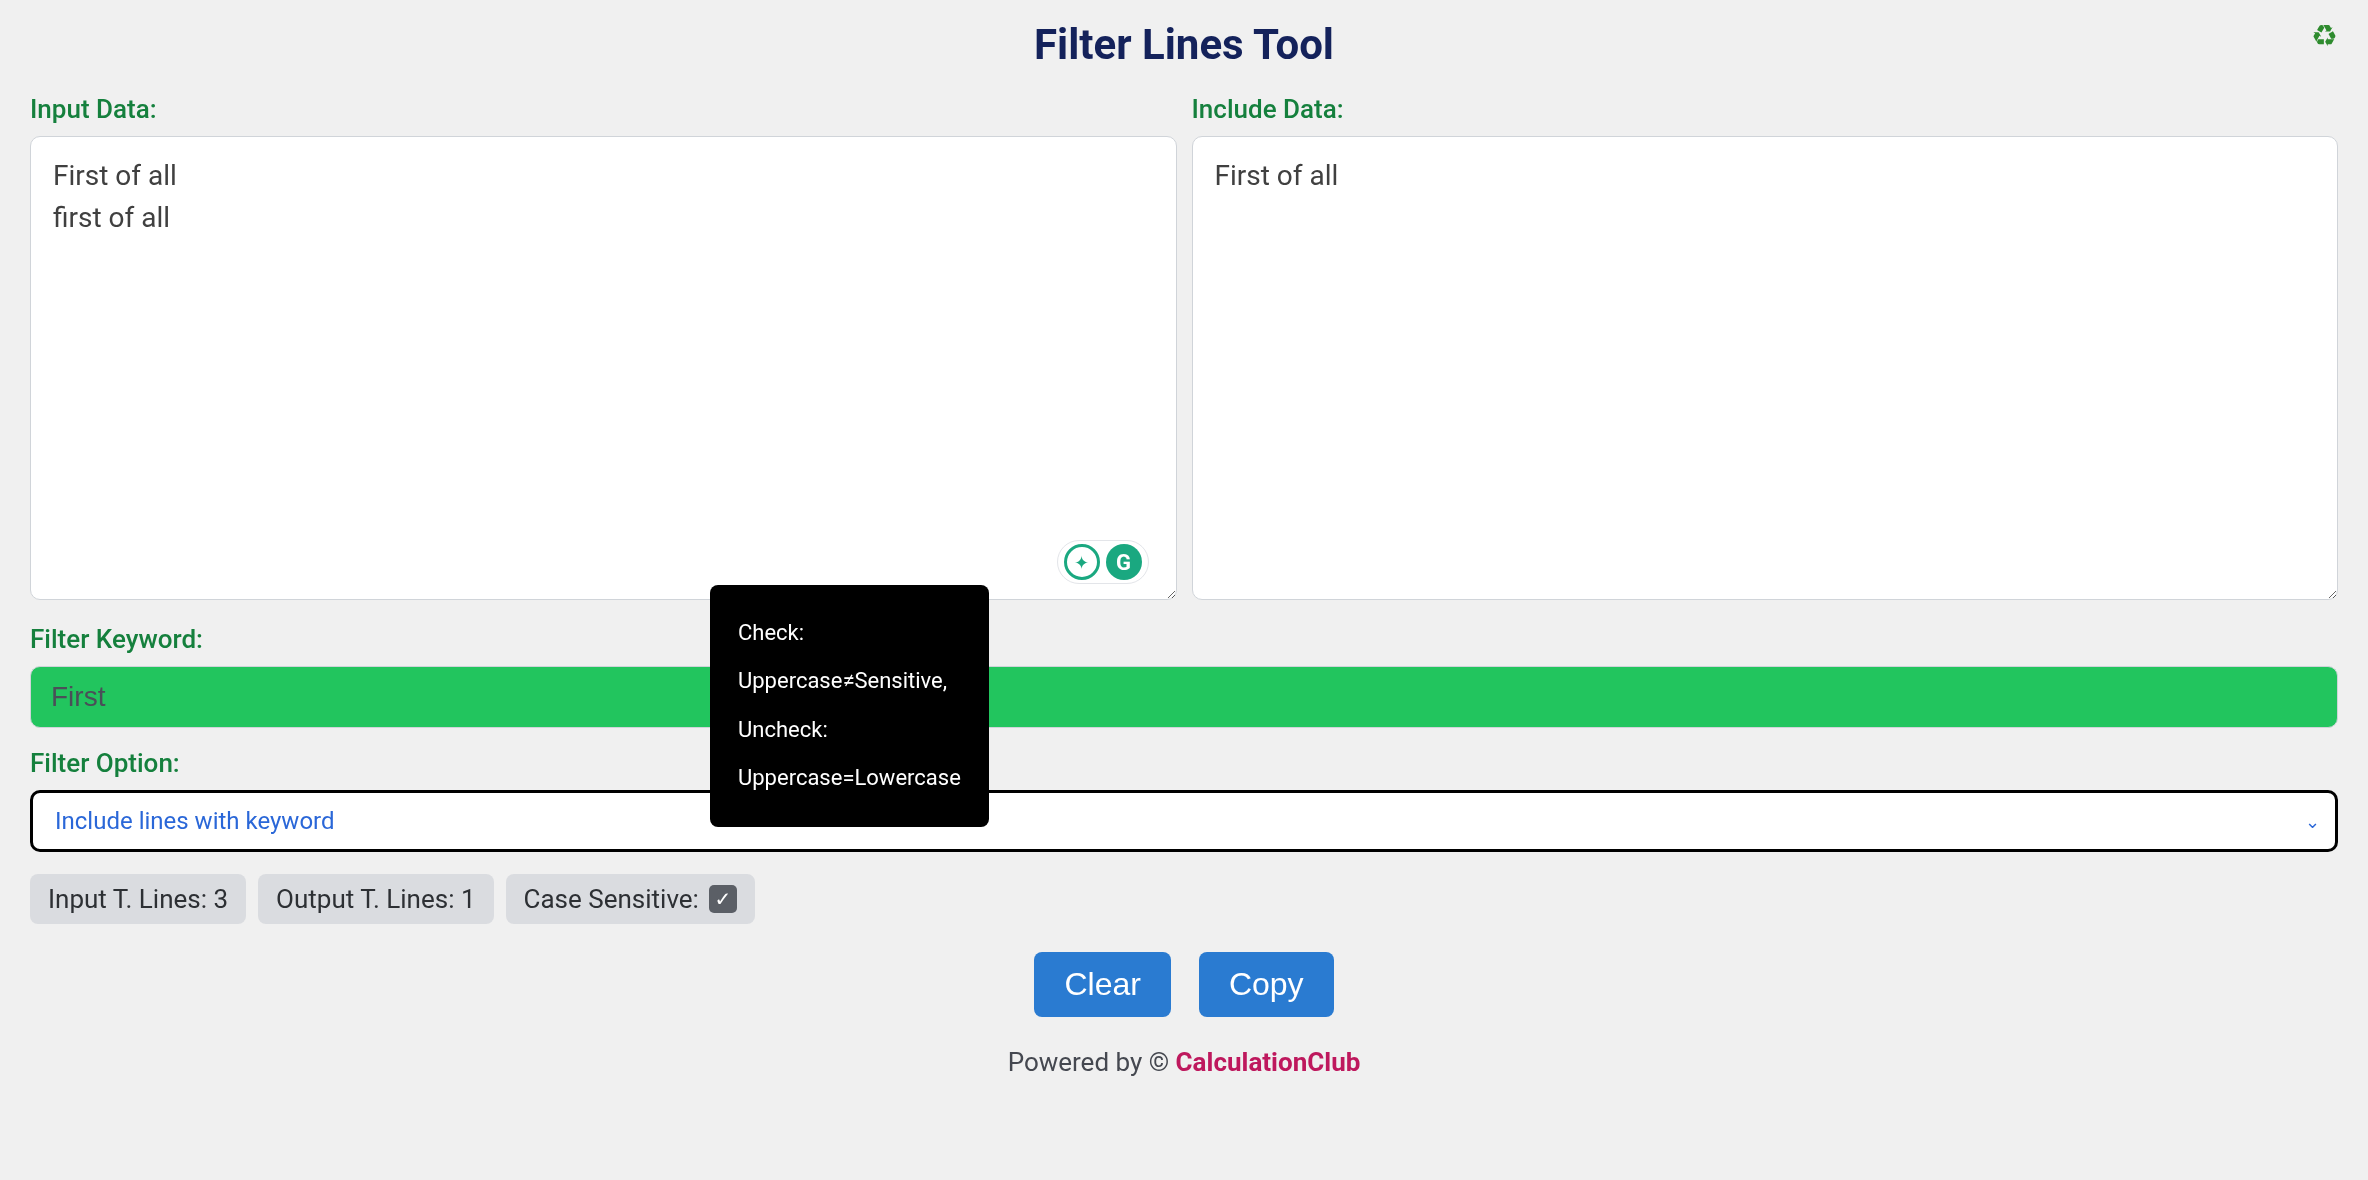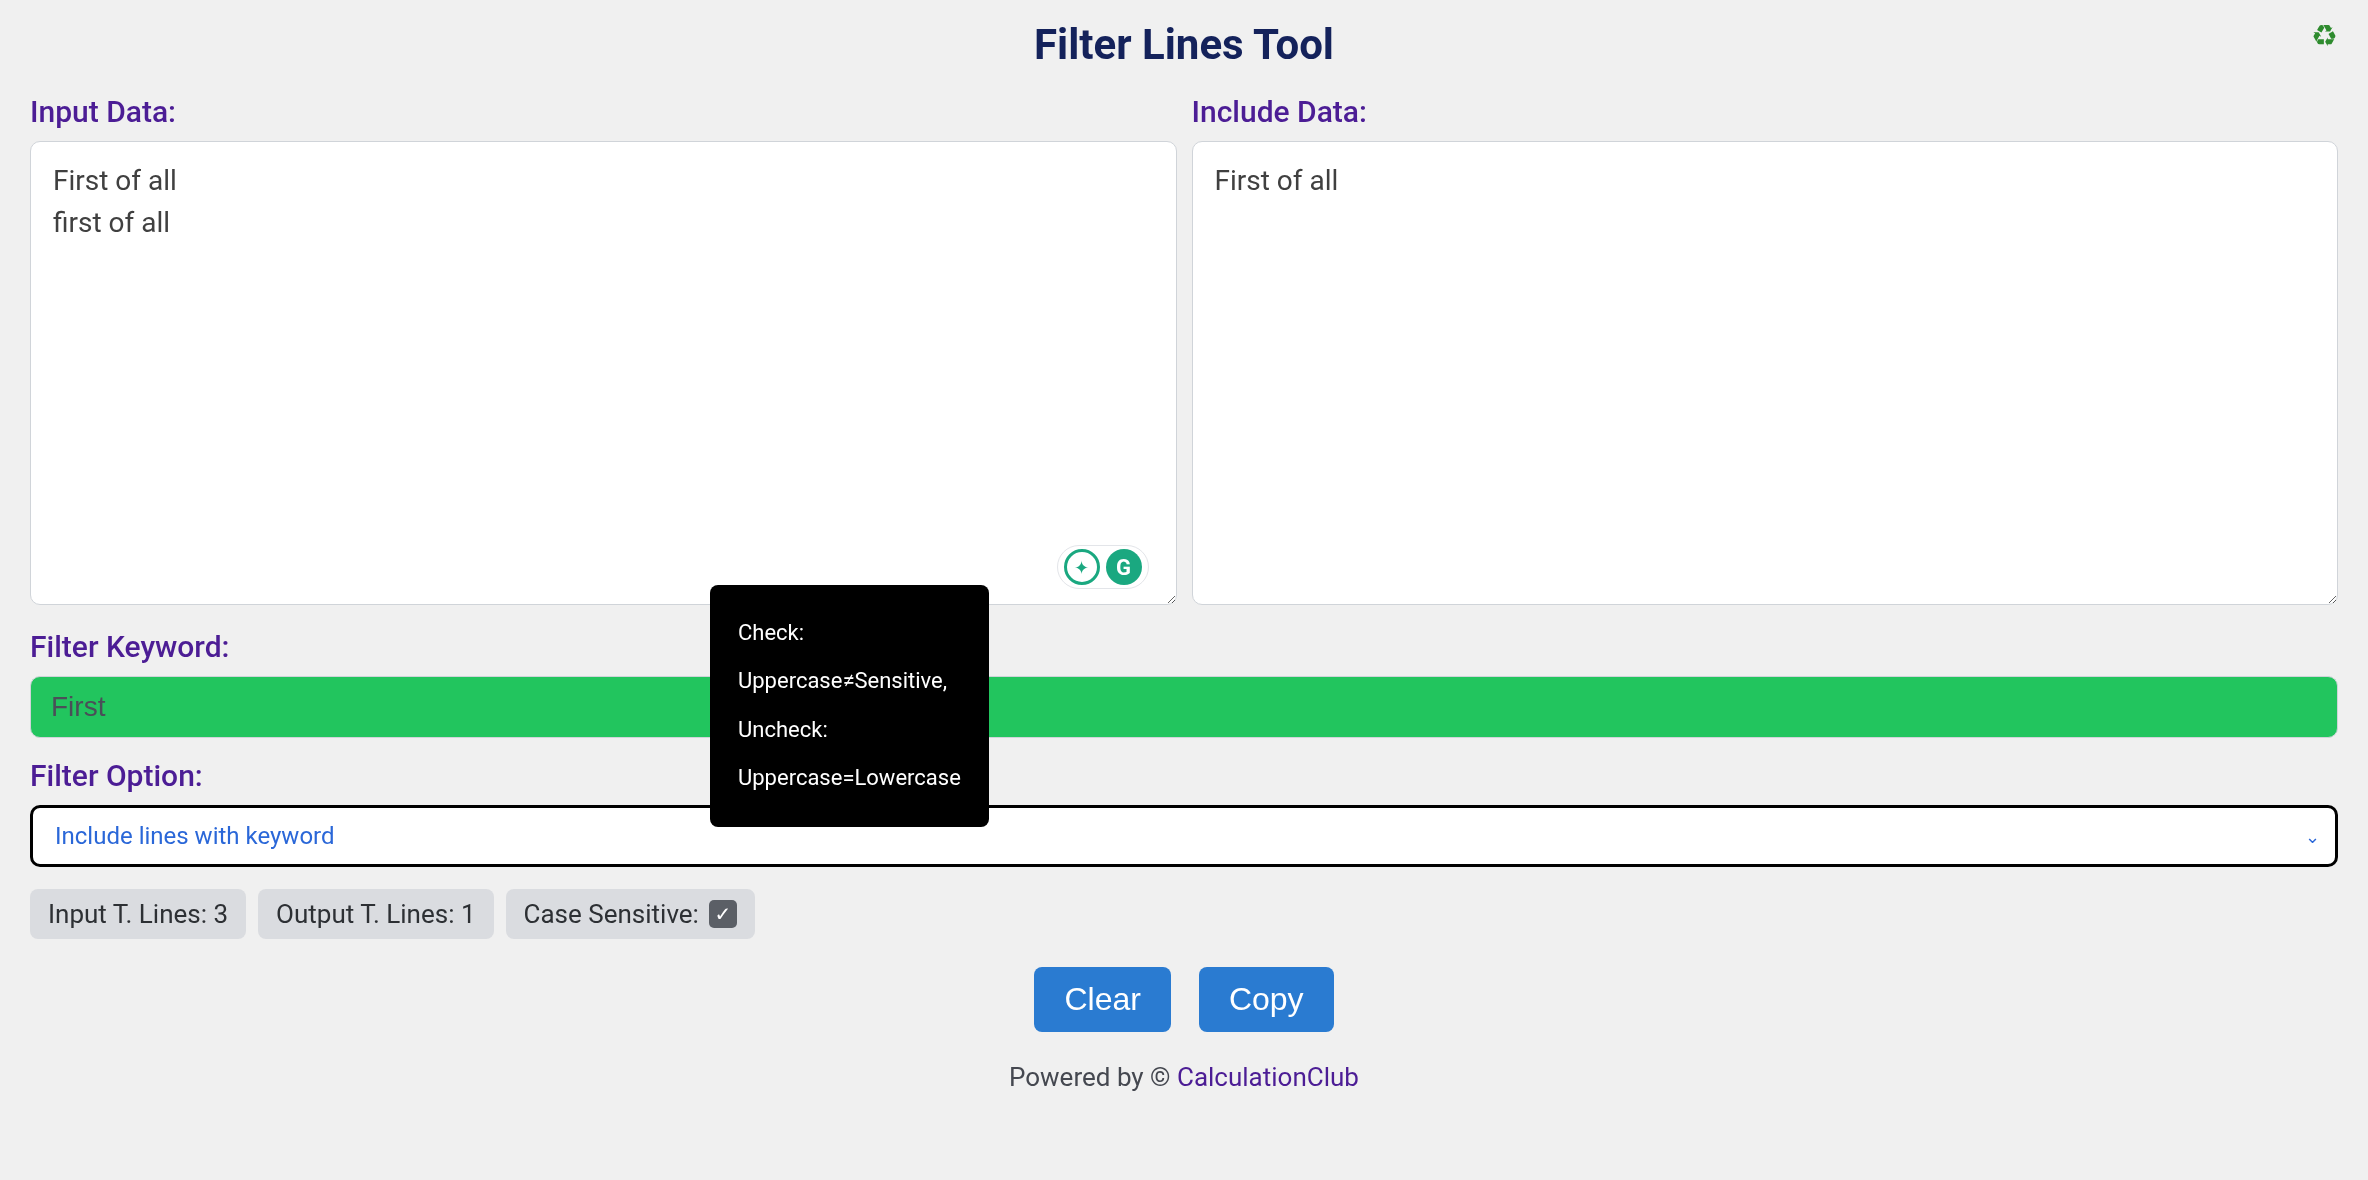--- a/index.html
+++ b/index.html
@@ -26,22 +26,22 @@
     font-size: 30px;
     cursor: pointer;
   }
   .row {
     display: flex;
     gap: 15px;
     margin-bottom: 20px;
   }
   .col { flex: 1; }
   .label {
-    color: #4c1d95;
-    font-size: 30px;
+    color: #15803d;
+    font-size: 26px;
     font-weight: 500;
     margin-bottom: 12px;
     display: block;
   }
   textarea {
     width: 100%;
     height: 464px;
     padding: 18px 22px;
     font-size: 28px;
     color: #404040;
@@ -155,22 +155,22 @@
     font-size: 32px;
     border-radius: 8px;
     cursor: pointer;
   }
   .footer {
     text-align: center;
     font-size: 26px;
     color: #454850;
   }
   .footer .brand {
-    color: #4c1d95;
-    font-weight: 400;
+    color: #be185d;
+    font-weight: 700;
   }
 </style>
 </head>
 <body>
 
 <span class="recycle-icon">♻</span>
 
 <h1 class="title">Filter Lines Tool</h1>
 
 <div class="row">

